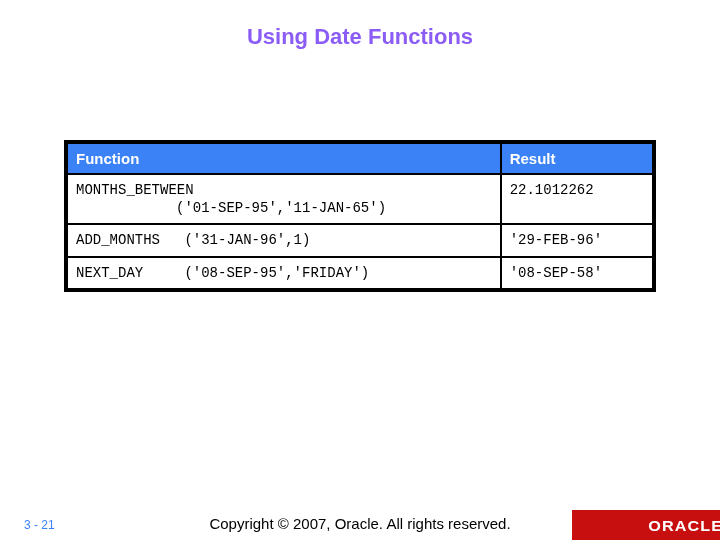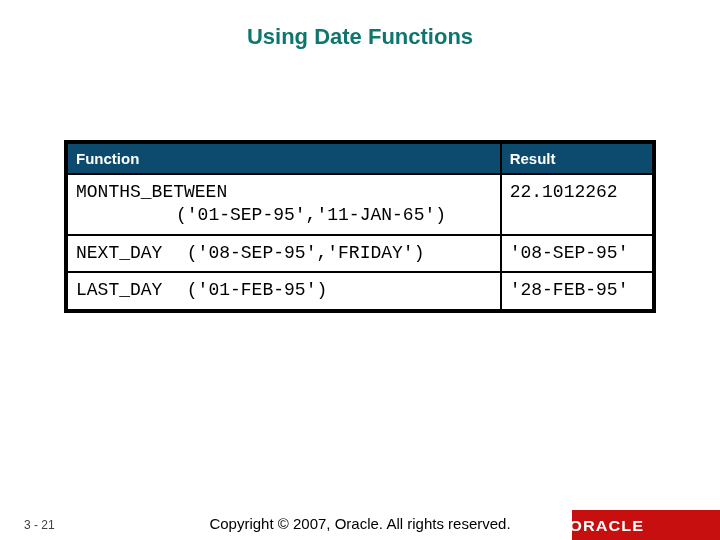--- a/index.html
+++ b/index.html
@@ -12,44 +12,44 @@
     overflow: hidden;
   }
   .title {
     position: absolute;
     top: 24px;
     left: 0;
     right: 0;
     text-align: center;
     font-size: 22px;
     font-weight: bold;
-    color: #0f766e;
+    color: #8b5cf6;
   }
   .table-wrap {
     position: absolute;
     left: 64px;
     top: 140px;
     width: 592px;
     border: 2px solid #000;
   }
   table { border-collapse: collapse; width: 100%; }
   th {
-    background: #0c4a6e;
+    background: #3b82f6;
     color: #fff;
     font-weight: bold;
     font-size: 15px;
     text-align: left;
     padding: 6px 8px;
     border: 2px solid #000;
   }
   td {
     border: 2px solid #000;
     padding: 6px 8px;
     font-family: "Courier New", monospace;
-    font-size: 18px;
+    font-size: 14px;
     color: #000;
     vertical-align: top;
     line-height: 1.3;
   }
   .fn-col { width: 74%; }
   .res-col { width: 26%; }
   .fn-name { display: inline-block; min-width: 100px; }
   .fn-args-indented { display: block; padding-left: 100px; }
   .footer {
     position: absolute;
@@ -58,36 +58,36 @@
   }
   .footer-redbar {
     position: absolute;
     right: 0;
     bottom: 0;
     width: 148px;
     height: 30px;
     background: #c80f0f;
     display: flex;
     align-items: center;
-    justify-content: flex-start;
+    justify-content: flex-end;
   }
   .oracle-logo {
     color: #fff;
     font-family: Arial, sans-serif;
     font-weight: 700;
     letter-spacing: 1px;
     font-size: 15px;
     transform: scaleX(1.08);
   }
   .page-num {
     position: absolute;
     left: 24px;
     bottom: 8px;
     font-size: 12px;
-    color: #404040;
+    color: #3b82f6;
   }
   .copyright {
     position: absolute;
     left: 0; right: 0;
     bottom: 8px;
     text-align: center;
     font-size: 15px;
     color: #000;
   }
 </style>
@@ -109,31 +109,31 @@
       <tbody>
         <tr>
           <td class="fn-col">
             <span class="fn-name">MONTHS_BETWEEN</span>
             <span class="fn-args-indented">('01-SEP-95','11-JAN-65')</span>
           </td>
           <td class="res-col">22.1012262</td>
         </tr>
         <tr>
           <td class="fn-col">
+            <span class="fn-name">ADD_MONTHS</span>
+            <span>('31-JAN-96',1)</span>
+          </td>
+          <td class="res-col">'29-FEB-96'</td>
+        </tr>
+        <tr>
+          <td class="fn-col">
             <span class="fn-name">NEXT_DAY</span>
             <span>('08-SEP-95','FRIDAY')</span>
           </td>
-          <td class="res-col">'08-SEP-95'</td>
-        </tr>
-        <tr>
-          <td class="fn-col">
-            <span class="fn-name">LAST_DAY</span>
-            <span>('01-FEB-95')</span>
-          </td>
-          <td class="res-col">'28-FEB-95'</td>
+          <td class="res-col">'08-SEP-58'</td>
         </tr>
       </tbody>
     </table>
   </div>
 
   <div class="footer">
     <div class="page-num">3 - 21</div>
     <div class="copyright">Copyright © 2007, Oracle. All rights reserved.</div>
     <div class="footer-redbar">
       <span class="oracle-logo">ORACLE</span>

